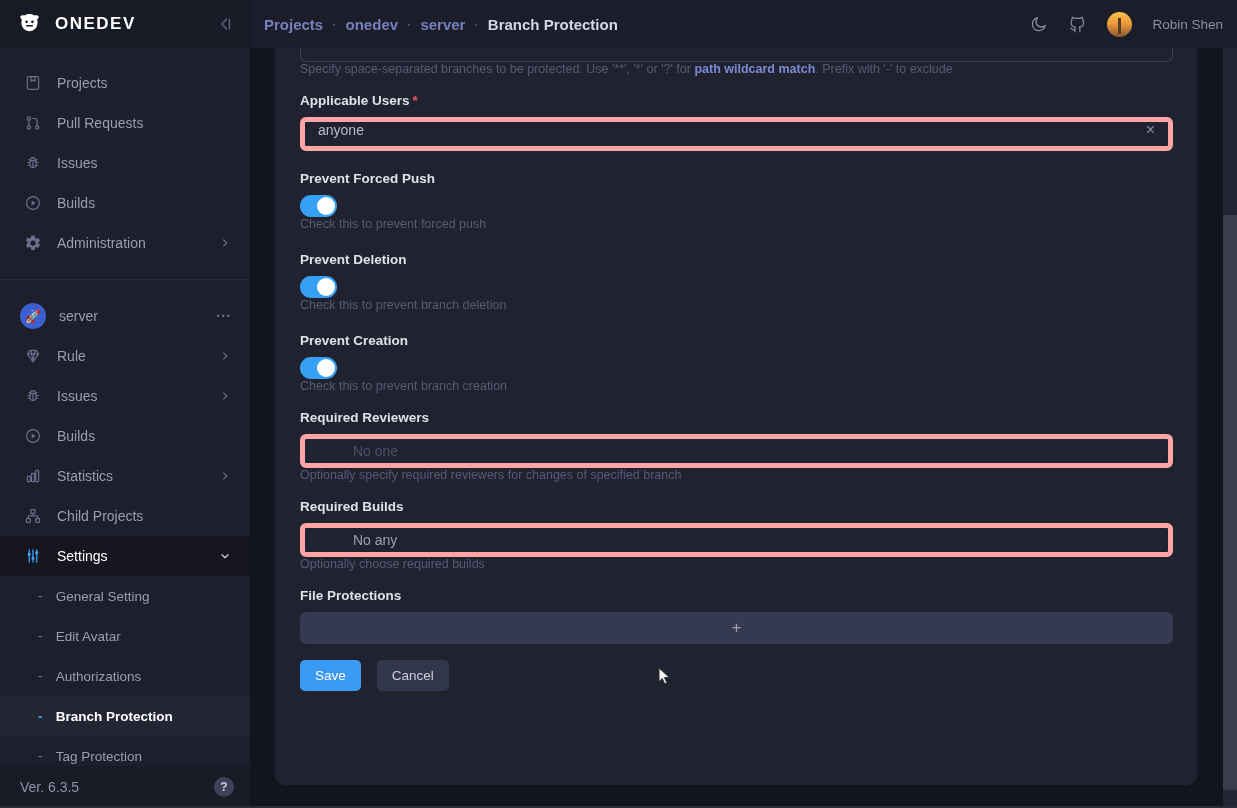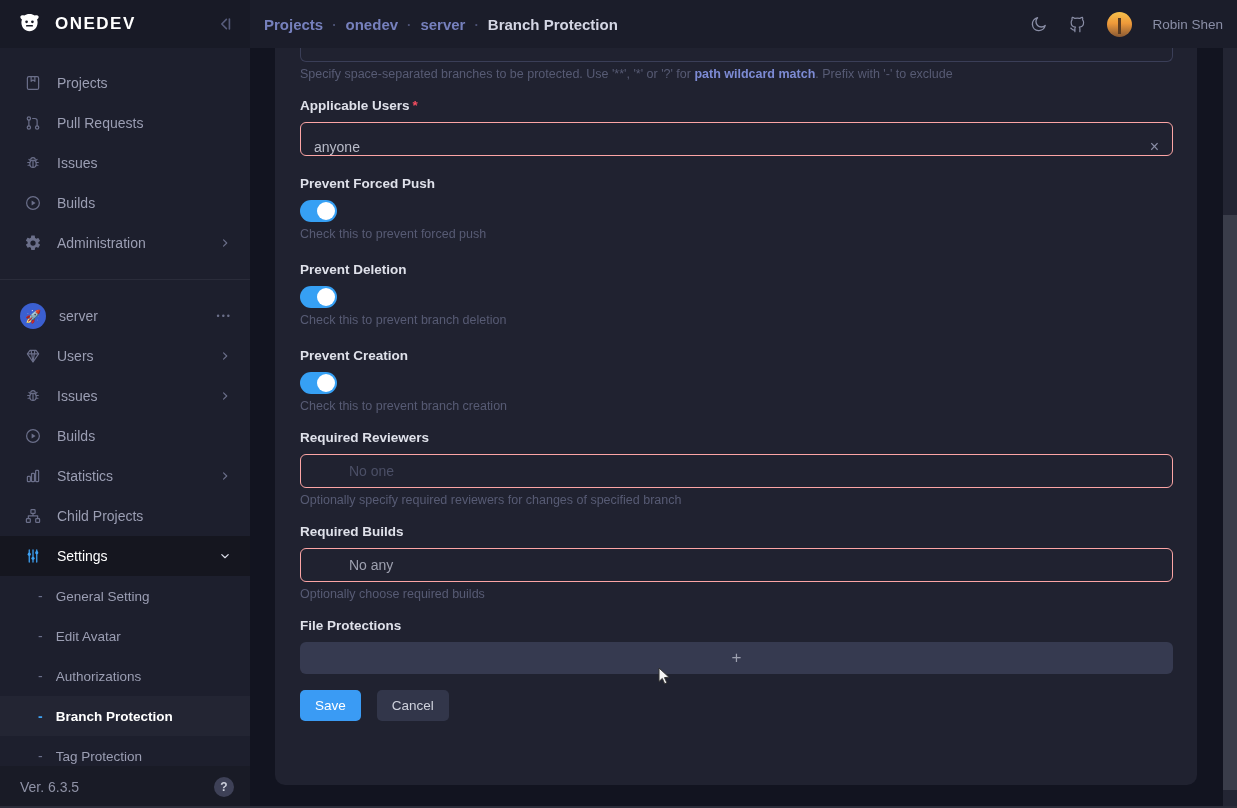--- a/index.html
+++ b/index.html
@@ -40,26 +40,26 @@
   .top-right { margin-left:auto; display:flex; align-items:center; gap:20px;justify-content:flex-end; }
   .top-ico { width:19px; height:19px; color:#8a8ea6; cursor:pointer; }
   .avatar { width:25px; height:25px; border-radius:50%; background:linear-gradient(180deg,#f7c14b 0%,#ef9a3a 45%,#8a5a33 100%); position:relative; overflow:hidden; cursor:pointer; flex:none; }
   .avatar::after { content:""; position:absolute; left:11px; top:6px; width:3px; height:16px; background:#5a3c22; }
   .user-name { color:#8a8ea6; font-size:13.5px; cursor:pointer; }
 
   
   .main-bg { position:absolute; left:250px; top:48px; right:0; bottom:0; background:#121420; }
   .panel { position:absolute; left:275px; top:48px; width:922px; height:737px; background:#202230; border-radius:0 0 10px 10px; padding:0 24px 0 25px; }
   .cut-input { height:14px; border:1px solid #3a3e57; border-top:none; border-radius:0 0 6px 6px; }
-  .hint { margin-top:5px; color:#575b74; font-size:12.5px; line-height:15px; }
+  .hint { color:#575b74; font-size:12.5px; line-height:15px; }
   .hint .hint-link { color:#7d8bd4; font-weight:bold; cursor:pointer; }
   .f-label { margin-top:16px; color:#dfe1ea; font-size:13.5px; font-weight:bold; line-height:16px; }
   .f-label.toggle-label { margin-top:20px; }
   .req { color:#f64e60; margin-left:3px; }
-  .tbox { margin-top:8px; height:34px; border:1px solid #fca5a5; border-radius:6px; background:transparent; display:flex; align-items:flex-end; padding:0 13px; width:100%; }
+  .tbox { margin-top:8px; height:34px; border:5px solid #fca5a5; border-radius:6px; background:transparent; display:flex; align-items:flex-start; padding:0 13px; width:100%; }
   .tbox .val { color:#b9bcc9; font-size:14px; flex:1; }
   .clear-x { color:#8a8ea6; font-size:16px; cursor:pointer; line-height:1; }
   input.tbox { color:#9da0af; font-size:14px; outline:none; display:block;padding-left:48px; }
   input.tbox::placeholder { color:#4b4f66; opacity:1; }
   .toggle { margin-top:8px; width:37px; height:22px; border-radius:11px; background:#36a0f4; position:relative; cursor:pointer; }
   .toggle::after { content:""; position:absolute; top:2px; right:2px; width:18px; height:18px; border-radius:50%; background:#ffffff; }
   .add-bar { margin-top:8px; height:32px; border-radius:6px; background:#363a50; display:flex; align-items:center; justify-content:center; color:#9da0af; font-size:17px; cursor:pointer; }
   .btn-row { margin-top:16px; display:flex; gap:16px; }
   .btn { height:31px; border:none; border-radius:5px; font-size:13.5px; font-family:"Liberation Sans",sans-serif; cursor:pointer; padding:0 15px; }
   .btn-save { background:#3a9bf4; color:#ffffff; }
@@ -161,21 +161,21 @@
         <span class="more-btn">•••</span>
       </div>
 
       <div class="nav-item">
         <span class="ico">
             <svg viewBox="0 0 24 24" fill="none" stroke="currentColor" stroke-width="1.6" stroke-linejoin="round">
               <path d="M8 4.5h8l3.5 4.7L12 20 4.5 9.2z"></path>
               <path d="M4.5 9.2h15M9.5 4.5 12 20M14.5 4.5 12 20"></path>
             </svg>
           </span>
-        <span>Users</span>
+        <span>Rule</span>
         <span class="chev">
             <svg viewBox="0 0 24 24" fill="none" stroke="currentColor" stroke-width="2" stroke-linecap="round" stroke-linejoin="round">
               <path d="M9.5 6.5l5.5 5.5-5.5 5.5"></path>
             </svg>
           </span>
       </div>
       <div class="nav-item">
         <span class="ico">
             <svg viewBox="0 0 24 24" fill="none" stroke="currentColor" stroke-width="1.6" stroke-linecap="round">
               <path d="M9 7.8a3 3 0 0 1 6 0"></path>

